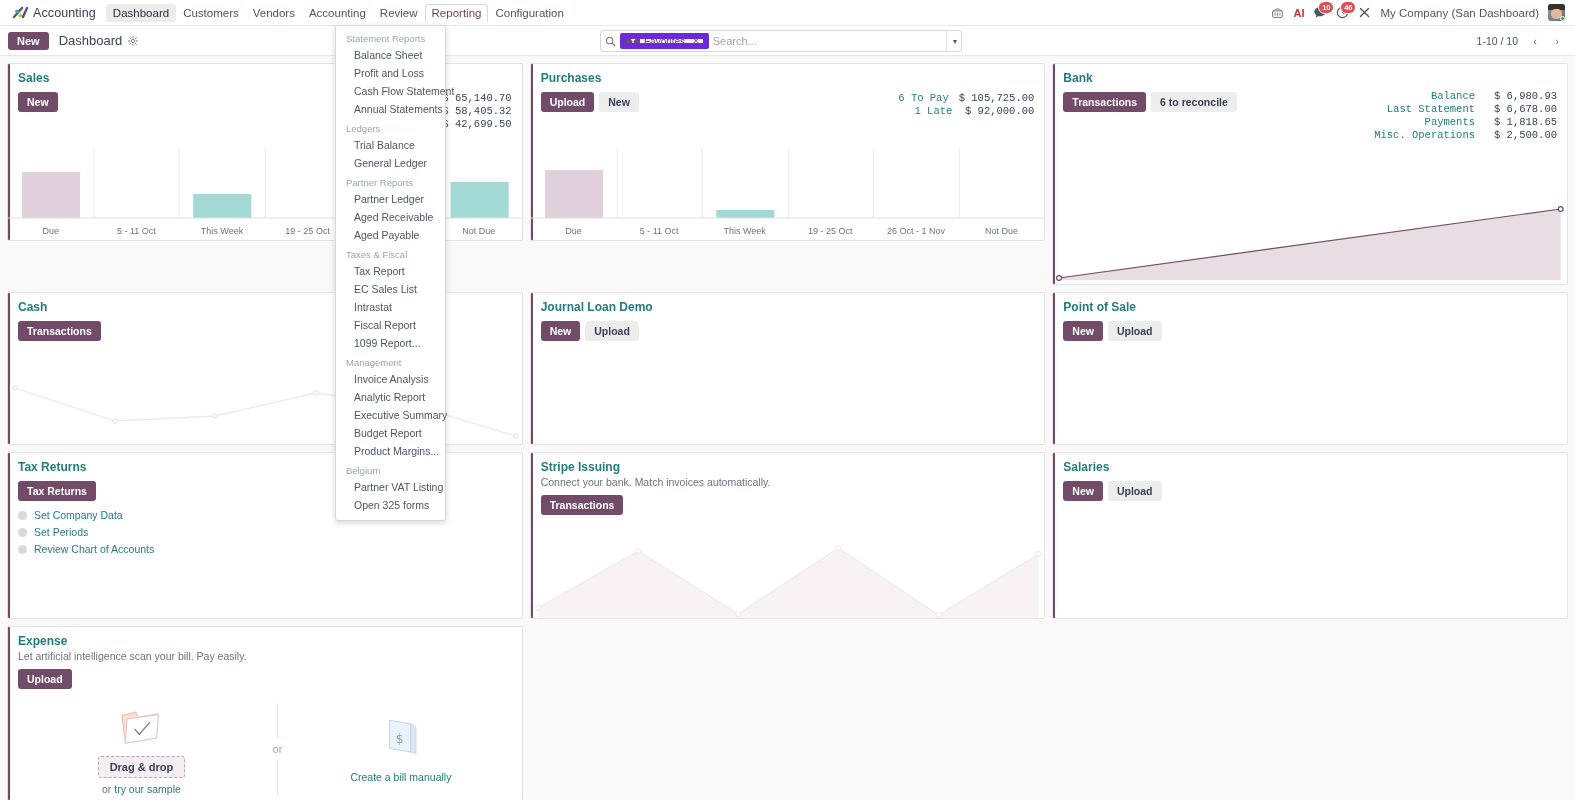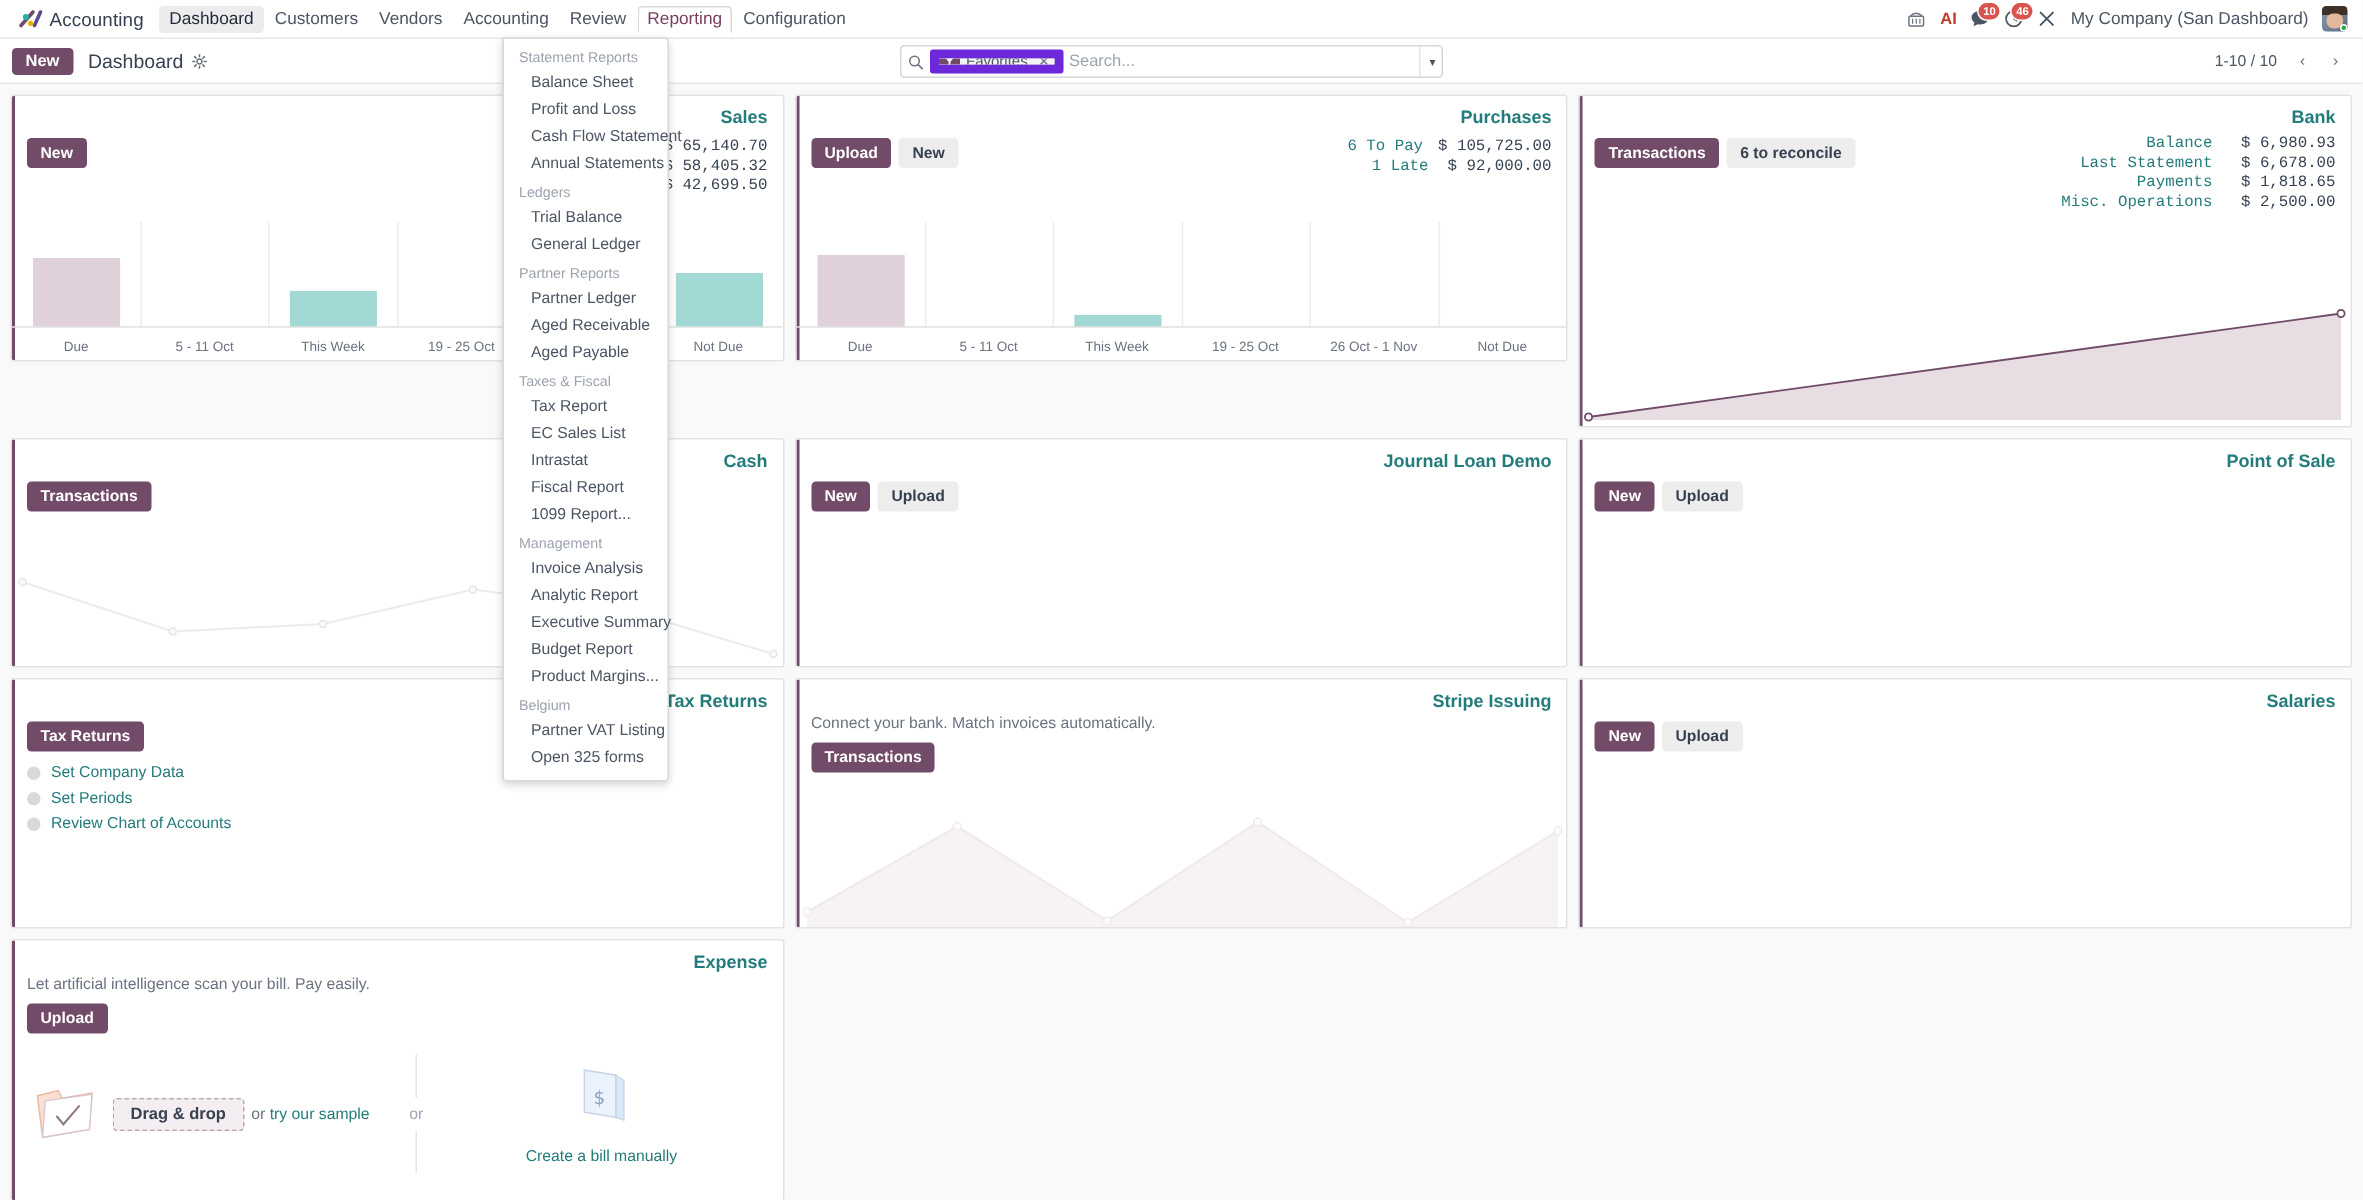--- a/index.html
+++ b/index.html
@@ -96,21 +96,21 @@
     padding: 7px 7px 0 7px; display: grid; grid-template-columns: repeat(3, 1fr);
     gap: 7px; align-content: start; height: calc(800px - 56px); overflow: hidden;
   }
   .card {
     background: #fff; border: 1px solid #e3e3e3; border-radius: 2px;
     position: relative; overflow: hidden; display: flex; flex-direction: column;
   }
   .card::before {
     content: ""; position: absolute; left: 0; top: 0; bottom: 0; width: 2px; background: #714b67;
   }
-  .card-head { padding: 7px 10px 0 10px; display: flex; justify-content: flex-end; }
+  .card-head { padding: 7px 10px 0 10px; display: flex; justify-content: flex-start; }
   .card-title { font-size: 12px; font-weight: bold; color: #247b7b; cursor: pointer; }
   .card-sub { font-size: 10.5px; color: #6b7280; padding: 2px 10px 0 10px; }
   .btn-row { display: flex; gap: 5px; padding: 7px 10px 0 10px; }
   .btn-primary {
     background: #714b67; color: #fff; font-size: 10.5px; font-weight: 600;
     padding: 4px 9px; border-radius: 3px; border: none; cursor: pointer; white-space: nowrap;
   }
   .btn-secondary {
     background: #ededed; color: #374151; font-size: 10.5px; font-weight: 600;
     padding: 4px 9px; border-radius: 3px; border: none; cursor: pointer; white-space: nowrap;
@@ -121,21 +121,21 @@
   .fig-value { color: #374151; min-width: 72px; text-align: right; }
   .chart-area { margin-top: auto; position: relative; width: 100%; }
   .chart-area svg { display: block; width: 100%; }
 
   .checklist { padding: 8px 10px 0 10px; display: flex; flex-direction: column; gap: 5px; }
   .check-item { display: flex; align-items: center; gap: 7px; font-size: 10.5px; color: #247b7b; cursor: pointer; }
   .check-dot { width: 9px; height: 9px; border-radius: 50%; background: #d9d9d9; flex: none; }
 
   
   .expense-body { display: flex; align-items: center; padding: 14px 10px 18px 10px; flex: 1; }
-  .drop-zone { flex: 0 0 50%; display: flex; flex-direction: row; align-items: center; gap: 5px; }
+  .drop-zone { flex: 0 0 50%; display: flex; flex-direction: column; align-items: center; gap: 5px; }
   .drag-drop-pill {
     border: 1px dashed #b9a3b1; background: #f4eef2; border-radius: 3px;
     padding: 4px 11px; font-size: 11px; font-weight: bold; color: #374151; cursor: pointer;
   }
   .sample-line { font-size: 10.5px; color: #6b7280; }
   .sample-link { color: #247b7b; cursor: pointer; }
   .or-divider { display: flex; flex-direction: column; align-items: center; flex: none; color: #9ca3af; font-size: 10.5px; align-self: stretch; justify-content: center; }
   .or-divider .line { width: 1px; background: #e5e5e5; flex: 1; }
   .or-divider .or-txt { padding: 5px 8px; }
   .manual-zone { flex: 1; display: flex; flex-direction: column; align-items: center; gap: 8px; }

